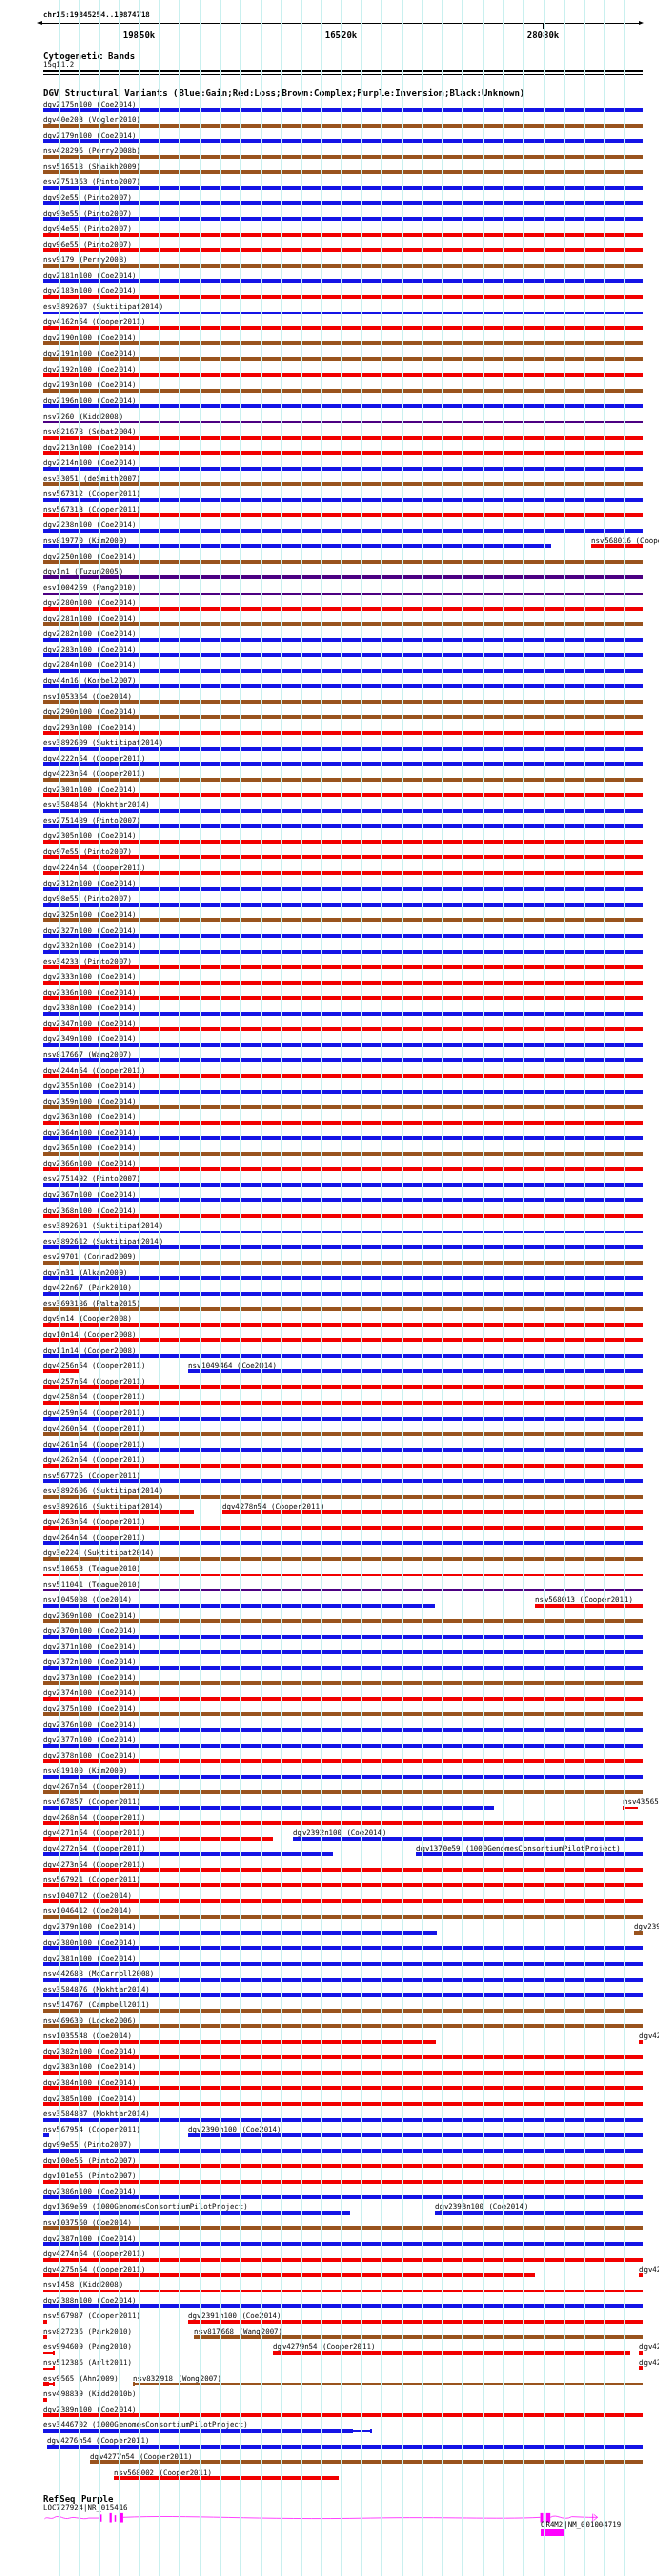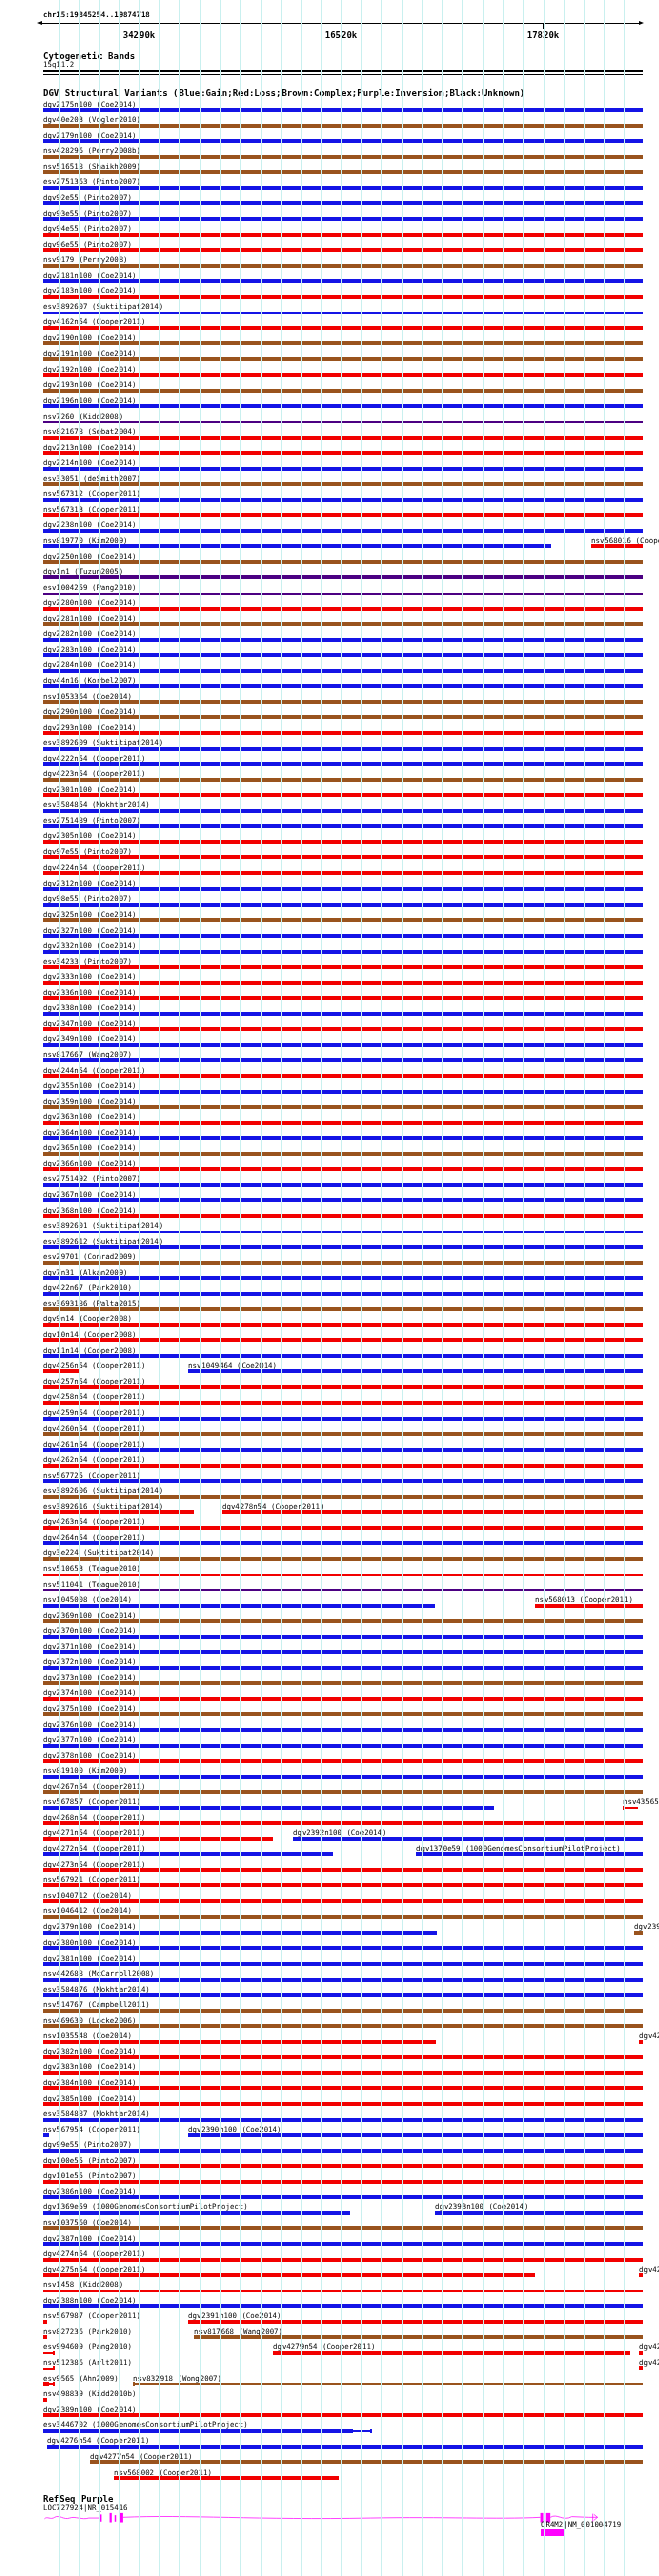--- a/index.html
+++ b/index.html
@@ -53,25 +53,25 @@
       <div class="tick" style="left: 462px; top: 24px; width: 0.7px; height: 3px;"></div>
       <div class="tick" style="left: 483px; top: 24px; width: 0.7px; height: 3px;"></div>
       <div class="tick" style="left: 503px; top: 24px; width: 0.7px; height: 3px;"></div>
       <div class="tick" style="left: 523px; top: 24px; width: 0.7px; height: 3px;"></div>
       <div class="tick" style="left: 544px; top: 24px; width: 0.7px; height: 3px;"></div>
       <div class="tick" style="left: 564px; top: 24px; width: 0.7px; height: 3px;"></div>
       <div class="tick" style="left: 584px; top: 24px; width: 0.7px; height: 3px;"></div>
       <div class="tick" style="left: 604px; top: 24px; width: 0.7px; height: 3px;"></div>
       <div class="tick" style="left: 624px; top: 24px; width: 0.7px; height: 3px;"></div>
       <div class="tick" style="left: 139px; top: 24px; width: 0.7px; height: 5.2px;"></div>
-      <div class="ticklabel" style="left: 121px; top: 30px; width: 36px;">34290k</div>
+      <div class="ticklabel" style="left: 121px; top: 30px; width: 36px;">19850k</div>
       <div class="tick" style="left: 341px; top: 24px; width: 0.7px; height: 5.2px;"></div>
       <div class="ticklabel" style="left: 323px; top: 30px; width: 36px;">16520k</div>
       <div class="tick" style="left: 543px; top: 24px; width: 0.7px; height: 5.2px;"></div>
-      <div class="ticklabel" style="left: 525px; top: 30px; width: 36px;">17820k</div>
+      <div class="ticklabel" style="left: 525px; top: 30px; width: 36px;">28080k</div>
     </div>
 
   <div class="hdr" style="left:43px;top:52px;">Cytogenetic Bands</div>
   <div class="sub" style="left:43px;top:61px;">15q11.2</div>
   <div class="cytobox" style="left:43px;top:70px;width:600px;height:2.2px;"></div>
 
   <div class="hdr" style="left:43px;top:89px;">DGV Structural Variants (Blue:Gain;Red:Loss;Brown:Complex;Purple:Inversion;Black:Unknown)</div>
   <div id="tracks">
       <div class="vlabel" style="left: 43px; top: 101px;">dgv2175n100 (Coe2014)</div>
       <div class="shape" style="left: 43px; top: 108px; width: 600px; height: 4.4px; background: rgb(20, 20, 230);"></div>

